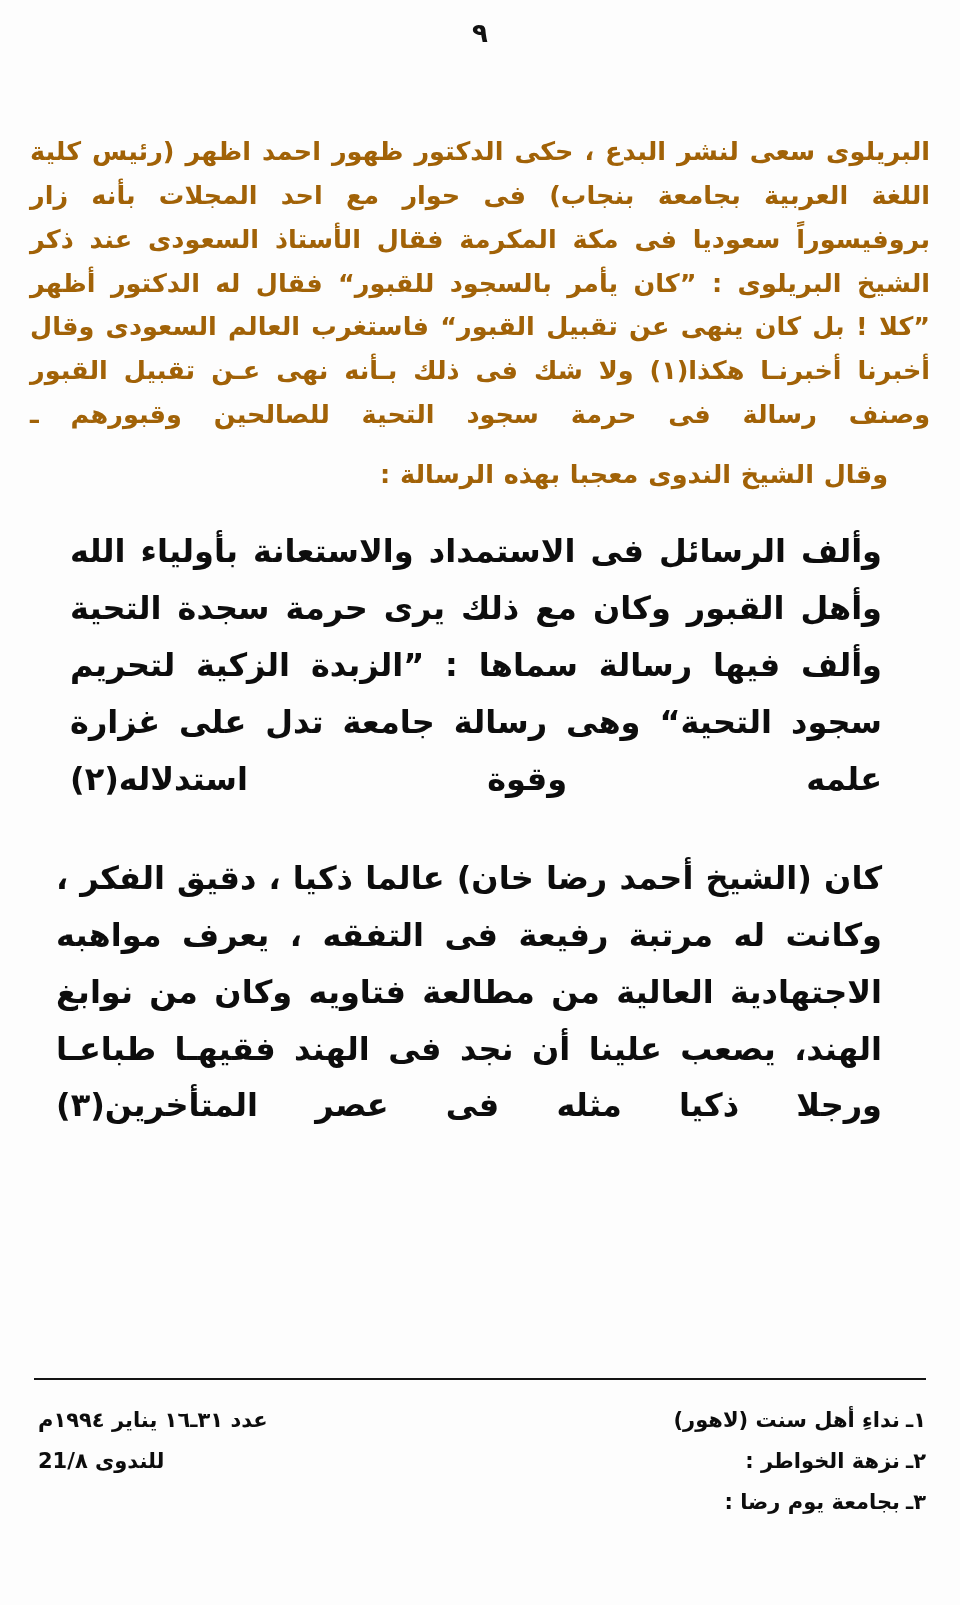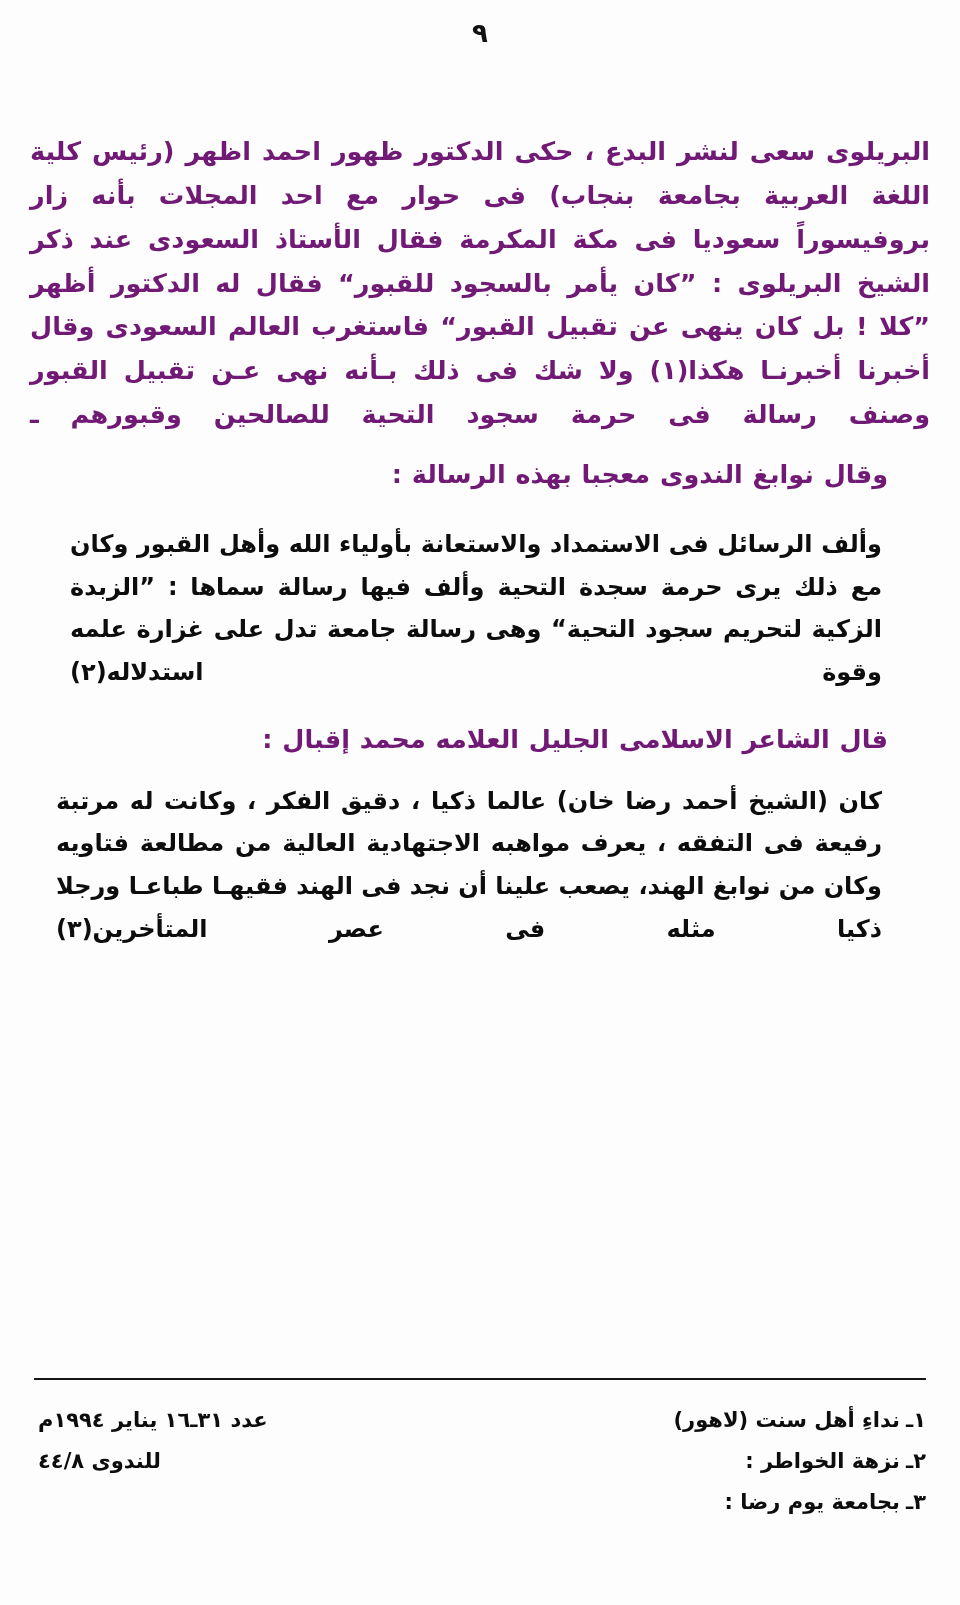--- a/index.html
+++ b/index.html
@@ -46,36 +46,36 @@
     text-align-last: justify;
   }
 
   p.para {
     margin: 0 0 2px 0;
     font-size: 25.5px;
     line-height: 1.72;
     font-weight: 600;
     letter-spacing: -0.2px;
     word-spacing: 1px;
-    color: #701a75;
+    color: #a16207;
     text-align: justify;
     text-align-last: justify;
   }
 
   p.para.last-right {
     text-align-last: right;
   }
 
   p.indent {
     text-indent: 42px;
   }
 
   .block-quote {
     margin: 26px 48px 0 40px;
-    font-size: 24px;
+    font-size: 32px;
     line-height: 1.78;
     font-weight: 600;
     text-align: justify;
     text-align-last: justify;
   }
 
   .block-quote.tight {
     margin-top: 18px;
     margin-left: 26px;
   }
@@ -137,29 +137,28 @@
 <div class="page">
 
   <div class="page-number">٩</div>
 
   <div class="body-area">
 
     <p class="para">البريلوى سعى لنشر البدع ، حكى الدكتور ظهور احمد اظهر (رئيس كلية اللغة العربية بجامعة بنجاب) فى حوار مع احد المجلات بأنه زار بروفيسوراً سعوديا فى مكة المكرمة فقال الأستاذ السعودى عند ذكر الشيخ البريلوى : ”كان يأمر بالسجود للقبور“ فقال له الدكتور أظهر ”كلا ! بل كان ينهى عن تقبيل القبور“ فاستغرب العالم السعودى وقال أخبرنا أخبرنـا هكذا(١) ولا شك فى ذلك بـأنه نهى عـن تقبيل القبور وصنف رسالة فى حرمة سجود التحية للصالحين وقبورهم ـ</p>
 
     <div class="spacer-sm"></div>
 
-    <p class="para indent last-right">وقال نوابغ الندوى معجبا بهذه الرسالة :</p>
+    <p class="para indent last-right">وقال الشيخ الندوى معجبا بهذه الرسالة :</p>
 
     <div class="block-quote">
       <p>وألف الرسائل فى الاستمداد والاستعانة بأولياء الله وأهل القبور وكان مع ذلك يرى حرمة سجدة التحية وألف فيها رسالة سماها : ”الزبدة الزكية لتحريم سجود التحية“ وهى رسالة جامعة تدل على غزارة علمه وقوة استدلاله(٢)</p>
     </div>
 
     <div class="spacer-md"></div>
 
-    <p class="para indent last-right">قال الشاعر الاسلامى الجليل العلامه محمد إقبال :</p>
 
     <div class="block-quote tight">
       <p>كان (الشيخ أحمد رضا خان) عالما ذكيا ، دقيق الفكر ، وكانت له مرتبة رفيعة فى التفقه ، يعرف مواهبه الاجتهادية العالية من مطالعة فتاويه وكان من نوابغ الهند، يصعب علينا أن نجد فى الهند فقيهـا طباعـا ورجلا ذكيا مثله فى عصر المتأخرين(٣)</p>
     </div>
 
   </div>
 
   <div class="rule"></div>
 
   <div class="footnotes">
@@ -168,21 +167,21 @@
       <div class="fn-left">
         <span class="fn-marker">١ـ</span><span>نداءِ أهل سنت (لاهور)</span>
       </div>
       <div class="fn-right">عدد ٣١ـ١٦ يناير ١٩٩٤م</div>
     </div>
 
     <div class="fn-row">
       <div class="fn-left">
         <span class="fn-marker">٢ـ</span><span>نزهة الخواطر :</span>
       </div>
-      <div class="fn-right">للندوى ٤٤/٨</div>
+      <div class="fn-right">للندوى 21/٨</div>
     </div>
 
     <div class="fn-row">
       <div class="fn-left">
         <span class="fn-marker">٣ـ</span><span>بجامعة يوم رضا :</span>
       </div>
     </div>
 
   </div>
 

